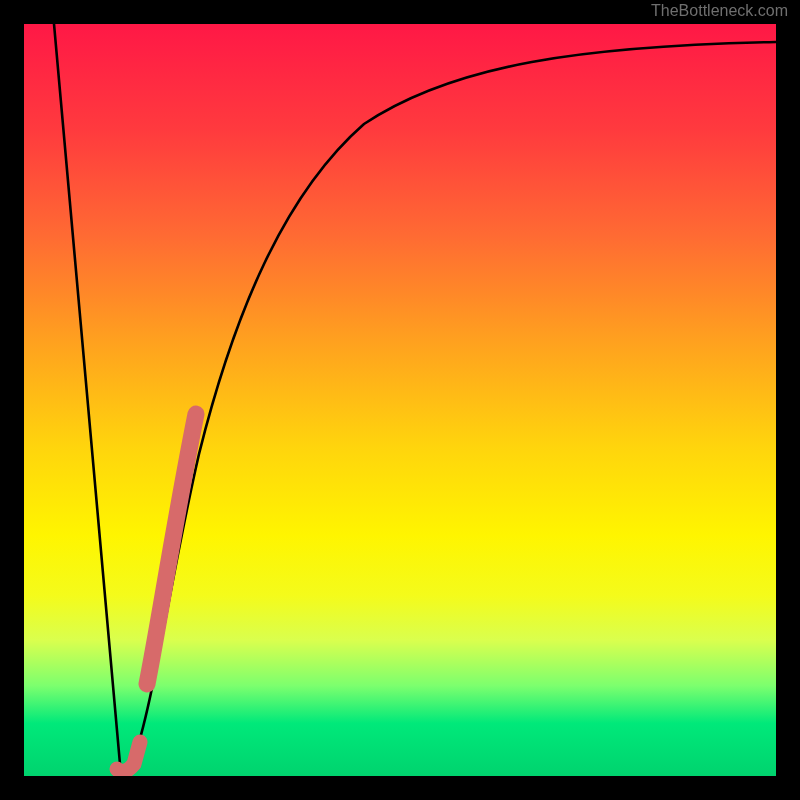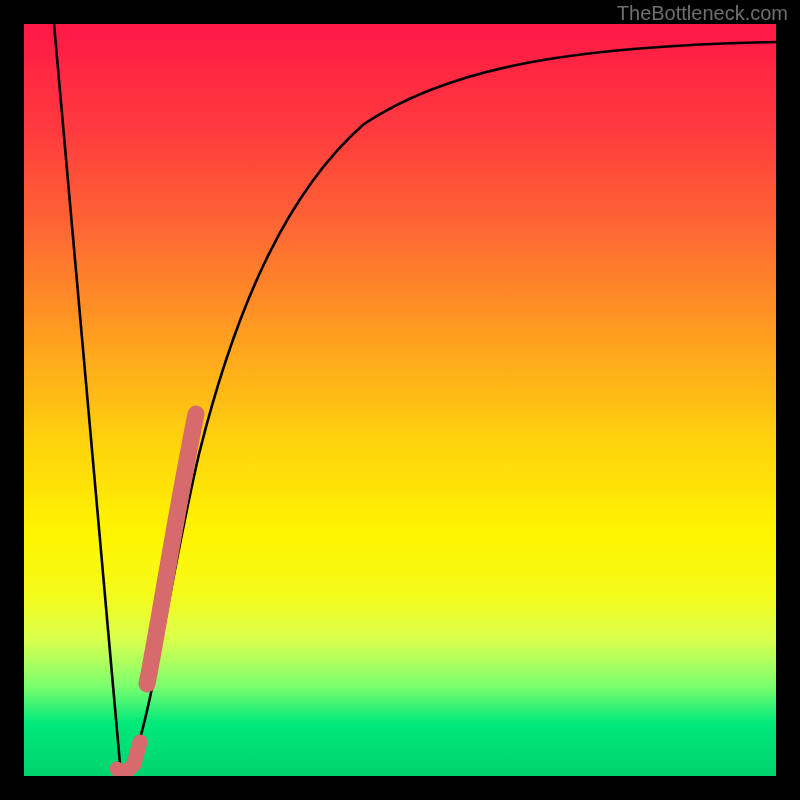--- a/index.html
+++ b/index.html
@@ -36,21 +36,21 @@
       #d9ff4e 82%,
       #7cff6e 88%,
       #00e97a 93%,
       #00d36e 100%);
   }
   .watermark {
     position: absolute;
     top: 2px;
     right: 12px;
     color: #6f6f6f;
-    font-size: 20px;
+    font-size: 16px;
     font-weight: 500;
     user-select: none;
   }
   svg.curve {
     position: absolute;
     top: 0;
     left: 0;
     width: 752px;
     height: 752px;
   }

